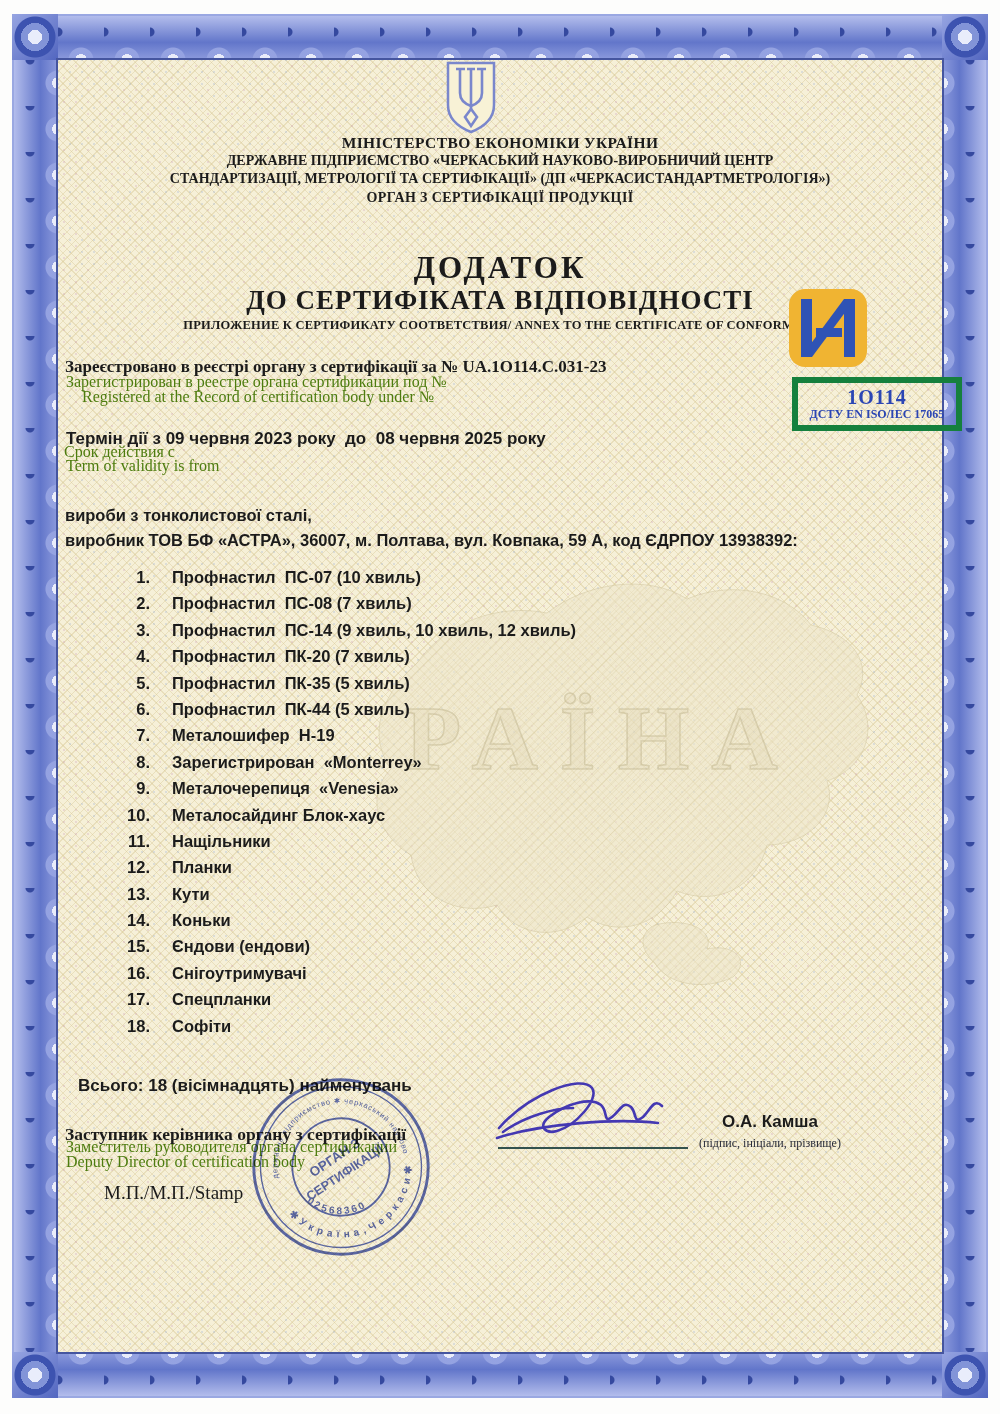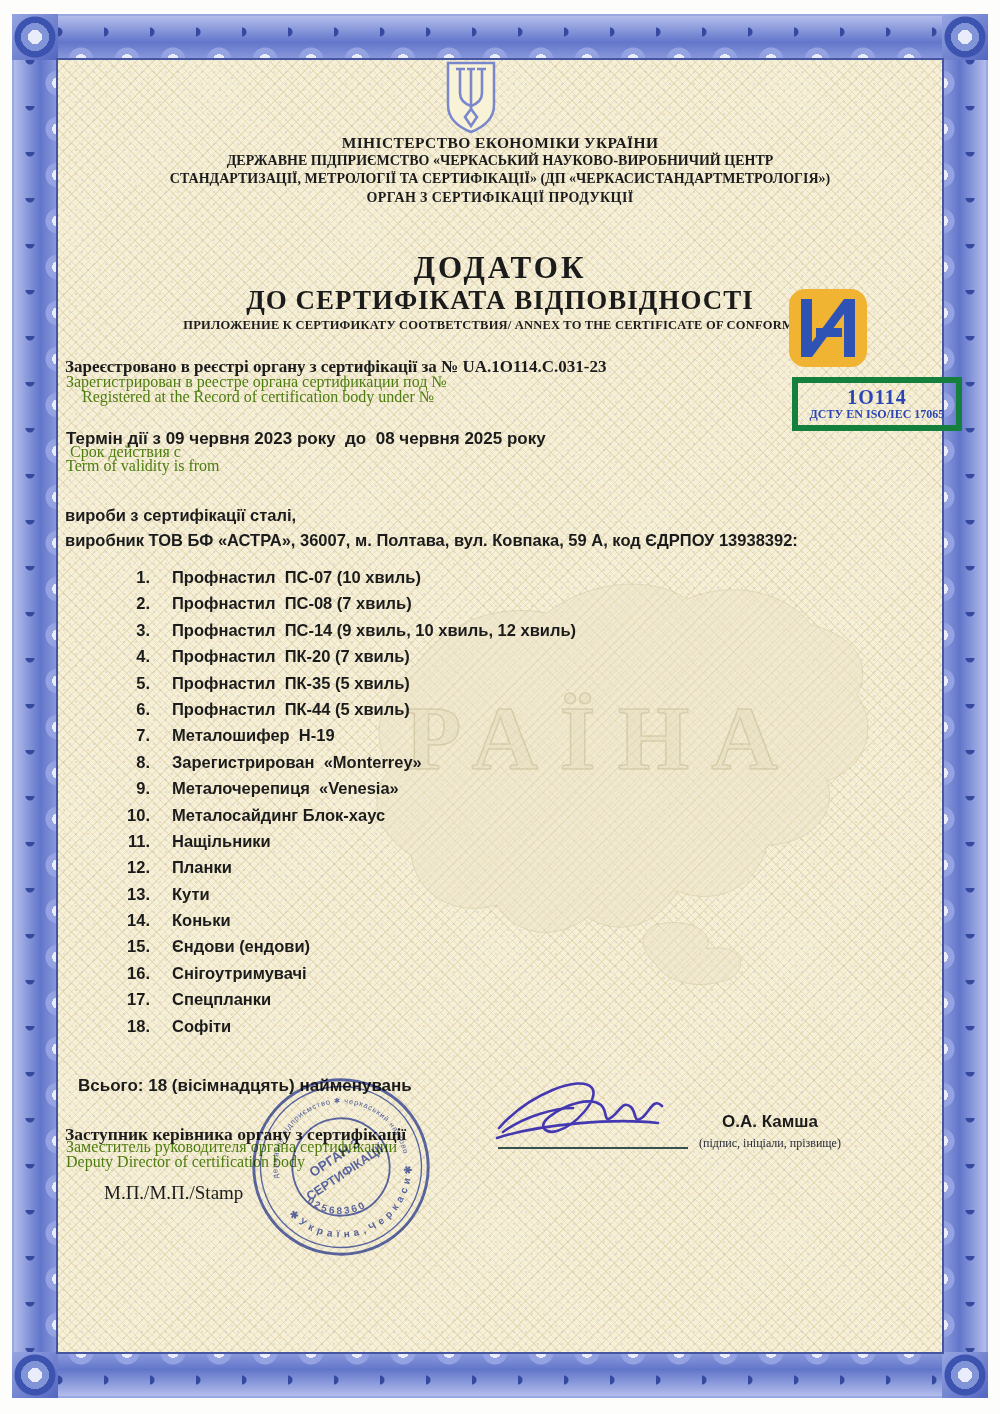--- a/index.html
+++ b/index.html
@@ -70,21 +70,21 @@
 
   .title1{top:250px;font-size:31px;letter-spacing:3px;}
   .title2{top:285px;font-size:27px;letter-spacing:1px;}
   .subtitle{top:318px;font-size:12.5px;letter-spacing:.2px;}
 
   .reg{left:65px;top:347px;font-size:17px;}
   .reg-ru{left:66px;top:373px;}
   .reg-en{left:66px;top:388px;padding-left:16px;}
 
   .term{left:66px;top:419px;font-size:17px;}
-  .term-ru{left:70px;top:443px;text-align:right;}
+  .term-ru{left:64px;top:443px;text-align:right;}
   .term-en{left:66px;top:457px;}
 
   .prod1{left:65px;top:506px;font-size:16.5px;}
   .prod2{left:65px;top:531px;font-size:16.5px;}
 
   .items{left:65px;top:568px;width:780px;z-index:5;}
   .item-row{display:flex;height:26.4px;align-items:baseline;font-size:16.5px;}
   .item-num{width:85px;text-align:right;font-family:"Liberation Sans",sans-serif;font-weight:bold;}
   .item-text{margin-left:22px;font-family:"Liberation Sans",sans-serif;font-weight:bold;white-space:pre-wrap;}
 
@@ -177,21 +177,21 @@
   </div>
 
   <div class="abs serifB reg pre">Зареєстровано в реєстрі органу з сертифікації за № UA.1О114.С.031-23</div>
   <div class="abs small reg-ru">Зарегистрирован в реестре органа сертификации под №</div>
   <div class="abs small reg-en">Registered at the Record of certification body under №</div>
 
   <div class="abs sansB term pre">Термін дії з 09 червня 2023 року  до  08 червня 2025 року</div>
   <div class="abs small term-ru">Срок действия с</div>
   <div class="abs small term-en">Term of validity is from</div>
 
-  <div class="abs sansB prod1">вироби з сертифікації сталі,</div>
+  <div class="abs sansB prod1">вироби з тонколистової сталі,</div>
   <div class="abs sansB prod2">виробник ТОВ БФ «АСТРА», 36007, м. Полтава, вул. Ковпака, 59 А, код ЄДРПОУ 13938392:</div>
 
   <div class="abs items">
 
       <div class="item-row">
         <span class="item-num">1.</span>
         <span class="item-text">Профнастил  ПС-07 (10 хвиль)</span>
       </div>
 
       <div class="item-row">

